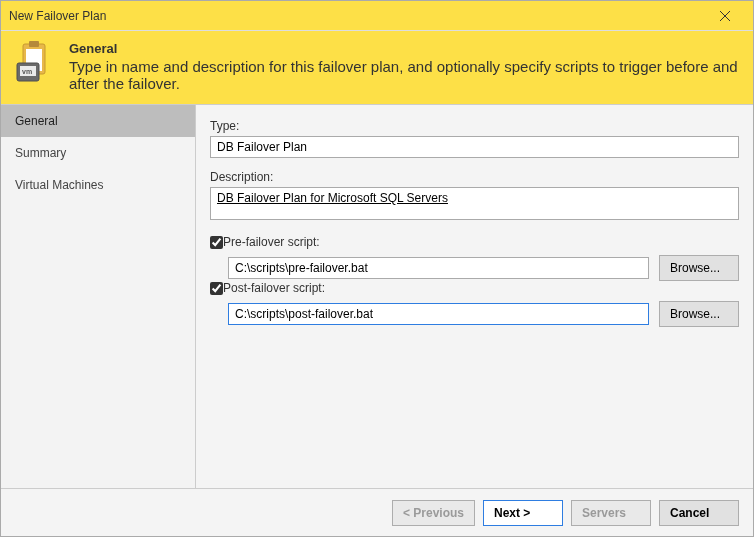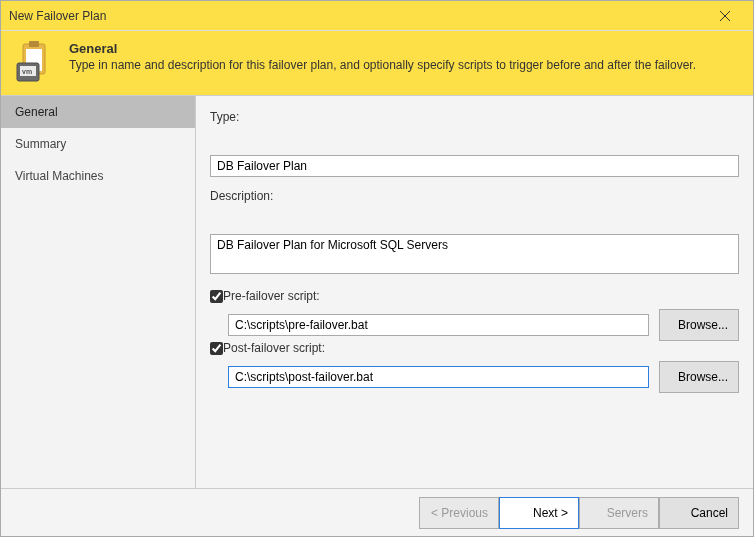--- a/index.html
+++ b/index.html
@@ -50,21 +50,21 @@
     width: 42px;
     height: 42px;
     flex-shrink: 0;
   }
   .header-title {
     font-weight: 700;
     font-size: 13px;
     margin-bottom: 2px;
   }
   .header-desc {
-    font-size: 12px;
+    font-size: 15px;
     color: #333;
   }
 
   .body {
     display: flex;
     flex: 1;
     border-top: 1px solid #ccc;
     min-height: 0;
   }
   .sidebar {
@@ -95,26 +95,26 @@
     color: #333;
     margin-bottom: 3px;
   }
   .text-input, .textarea-input {
     width: 100%;
     border: 1px solid #aaa;
     background: #fff;
     font: inherit;
     padding: 3px 6px;
     height: 22px;
-    margin-top: 28px;
   }
   .textarea-input {
-    height: 40px;
+    height: 33px;
     resize: none;
     padding: 3px 6px;
+    text-decoration: underline;
   }
   .block { margin-bottom: 12px; }
 
   .check-row {
     display: flex;
     align-items: center;
     gap: 0;
     margin-bottom: 6px;
   }
   .check-row input[type="checkbox"] {
@@ -136,46 +136,48 @@
     padding: 3px 6px;
     height: 22px;
     margin-left: 18px;
   }
   .script-row .path-input.focused {
     border: 1px solid #2e7de1;
     outline: none;
   }
   .btn {
     min-width: 80px;
-    height: 32px;
+    height: 26px;
     border: 1px solid #adadad;
     background: #e1e1e1;
     font: inherit;
     cursor: pointer;
     padding: 0 10px;
-    text-align: right;
+    text-align: left;
   }
   .btn:disabled {
     color: #9a9a9a;
     cursor: default;
     background: #e9e9e9;
   }
   .btn.primary {
     border: 1px solid #2e7de1;
     background: #fff;
   }
 
   .footer {
     height: 48px;
     border-top: 1px solid #ccc;
     background: #f4f4f4;
     display: flex;
     align-items: center;
     justify-content: flex-end;
+    gap: 8px;
     padding: 0 14px;
+    font-weight: bold;
   }
 </style>
 </head>
 <body>
 
 <div class="window">
 
   <div class="titlebar">
     <div class="titlebar-title">New Failover Plan</div>
     <div class="titlebar-close">

